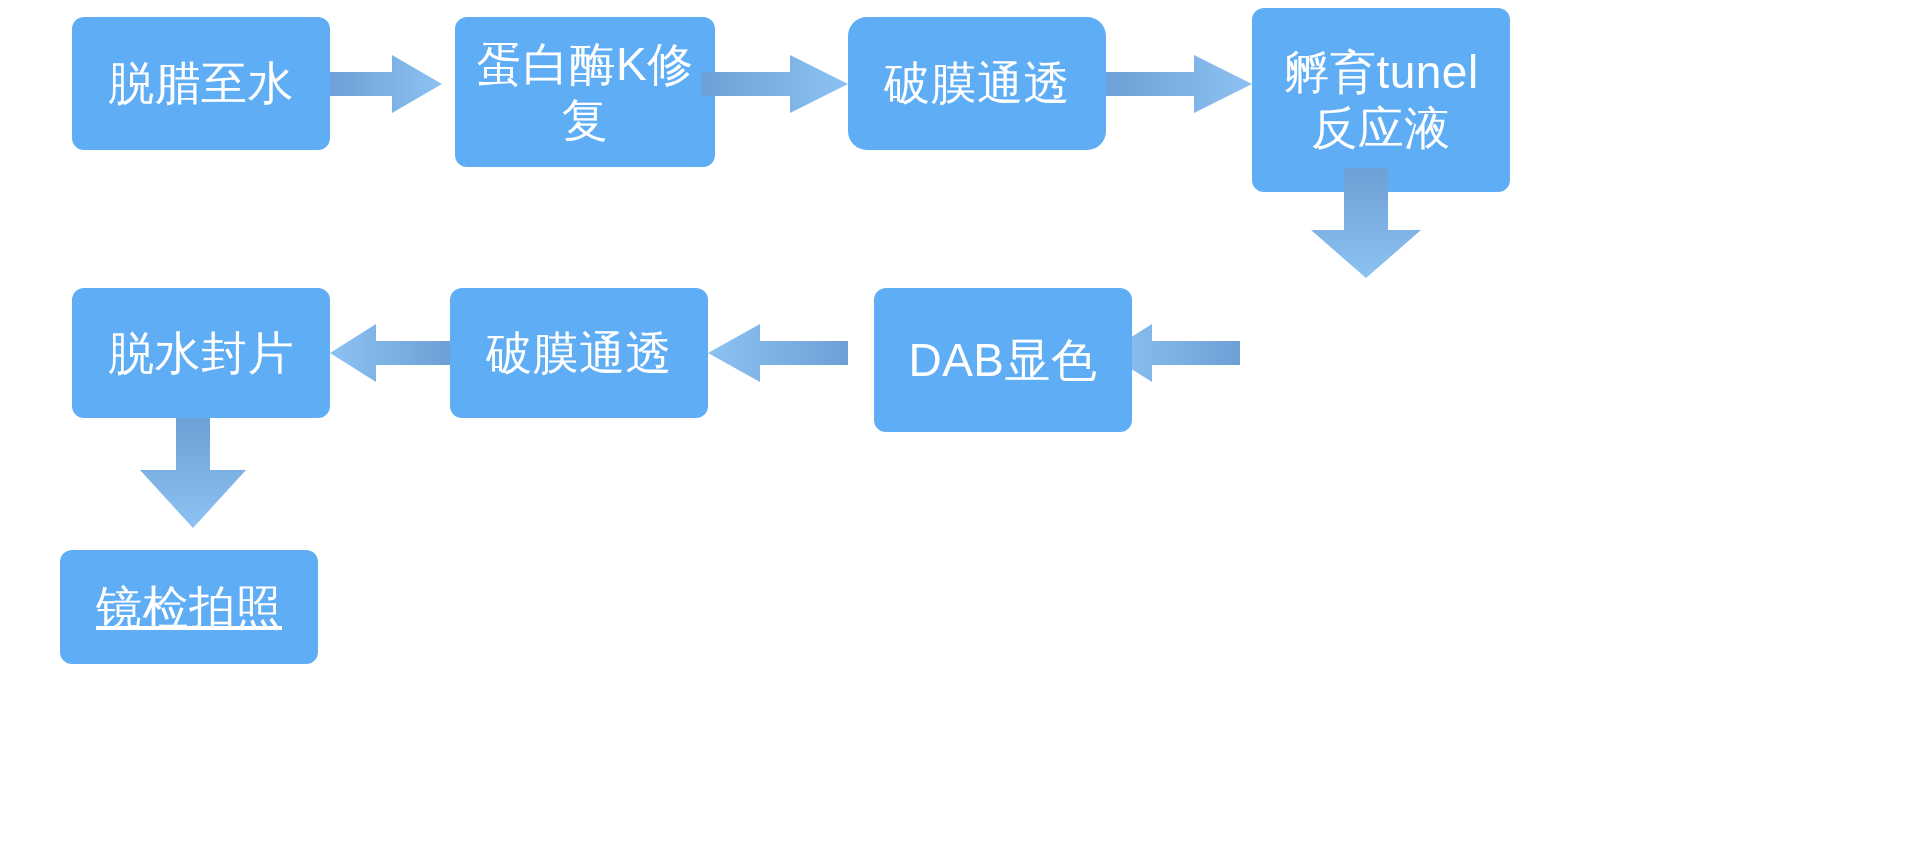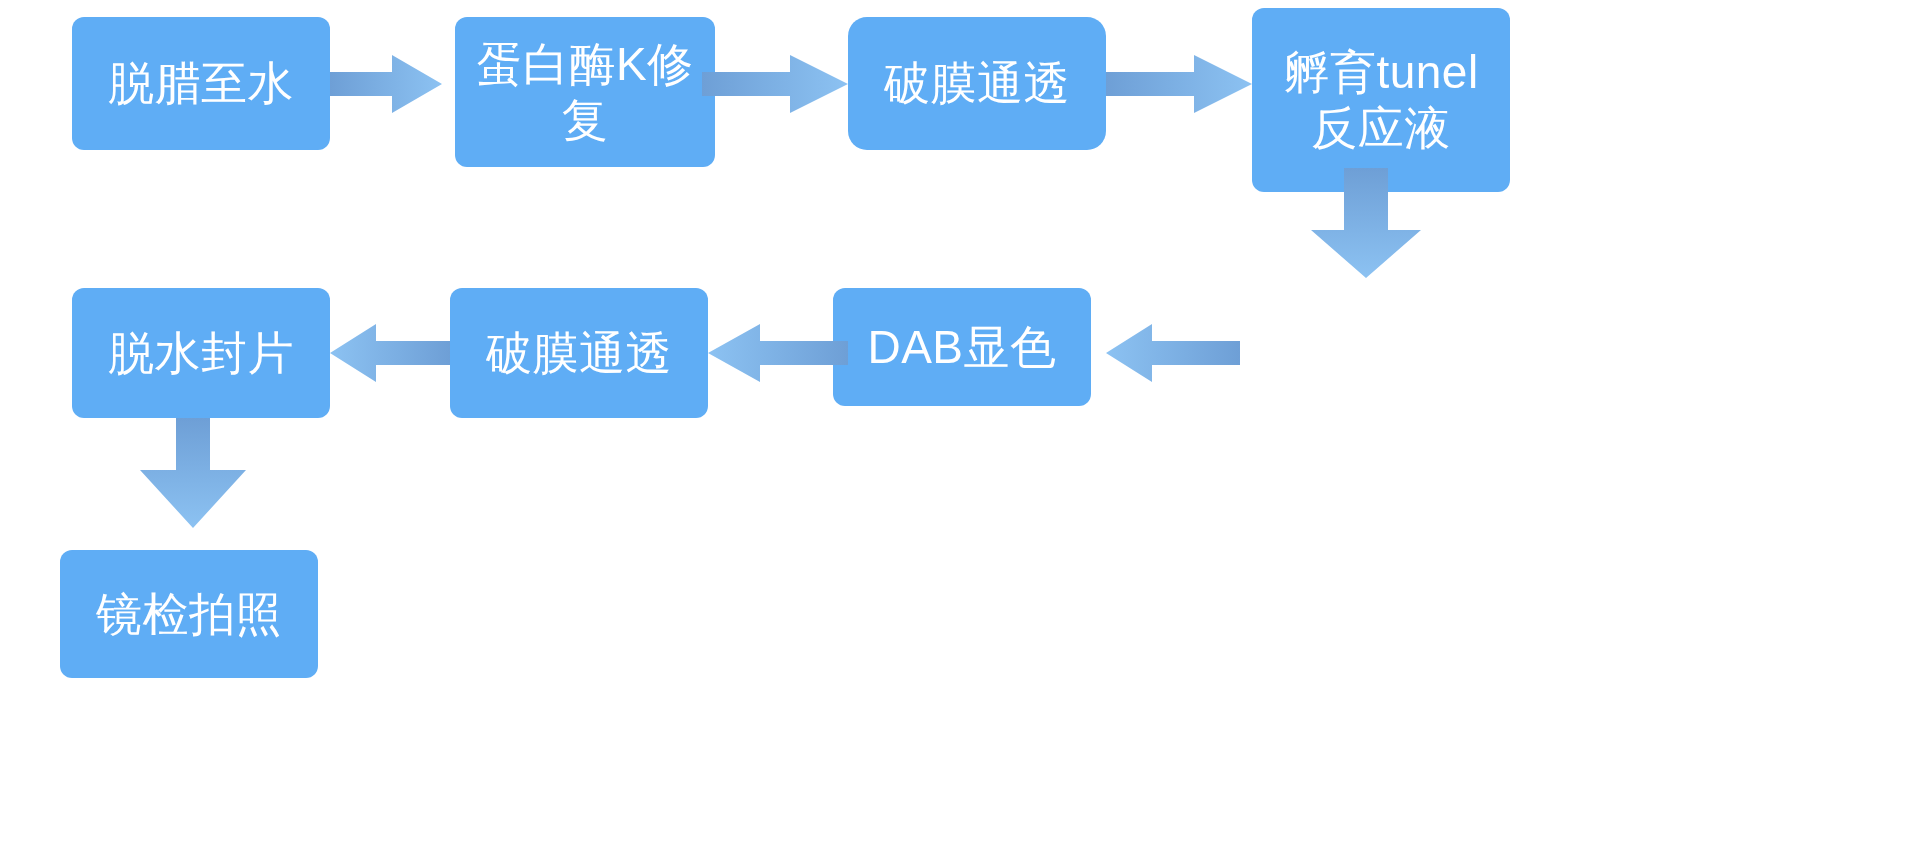--- a/index.html
+++ b/index.html
@@ -110,21 +110,21 @@
       <defs>
         <linearGradient id="gL1" x1="1" y1="0" x2="0" y2="0">
           <stop offset="0" stop-color="#6E9FD6"></stop>
           <stop offset="1" stop-color="#8CC2F2"></stop>
         </linearGradient>
       </defs>
       <polygon points="134,17 46,17 46,0 0,29 46,58 46,41 134,41" fill="url(#gL1)"></polygon>
     </svg>
   </div>
 
-  <div class="node" style="left:833px; top:288px; width:258px; height:118px;">DAB显色</div>
+  <div class="node" style="left:874px; top:288px; width:258px; height:144px;">DAB显色</div>
 
   <div class="arrow" style="left:708px; top:324px; width:140px; height:58px;">
     <svg viewBox="0 0 140 58" preserveAspectRatio="none">
       <defs>
         <linearGradient id="gL2" x1="1" y1="0" x2="0" y2="0">
           <stop offset="0" stop-color="#6E9FD6"></stop>
           <stop offset="1" stop-color="#8CC2F2"></stop>
         </linearGradient>
       </defs>
       <polygon points="140,17 52,17 52,0 0,29 52,58 52,41 140,41" fill="url(#gL2)"></polygon>
@@ -152,15 +152,15 @@
       <defs>
         <linearGradient id="gD2" x1="0" y1="0" x2="0" y2="1">
           <stop offset="0" stop-color="#6E9FD6"></stop>
           <stop offset="1" stop-color="#8CC2F2"></stop>
         </linearGradient>
       </defs>
       <polygon points="36,0 70,0 70,52 106,52 53,110 0,52 36,52" fill="url(#gD2)"></polygon>
     </svg>
   </div>
 
-  <div class="node" style="left:60px; top:550px; width:258px; height:128px;">镜检拍照</div>
+  <div class="node" style="left:60px; top:550px; width:258px; height:114px;text-decoration:underline;">镜检拍照</div>
 
 </div>
 
 </body></html>

